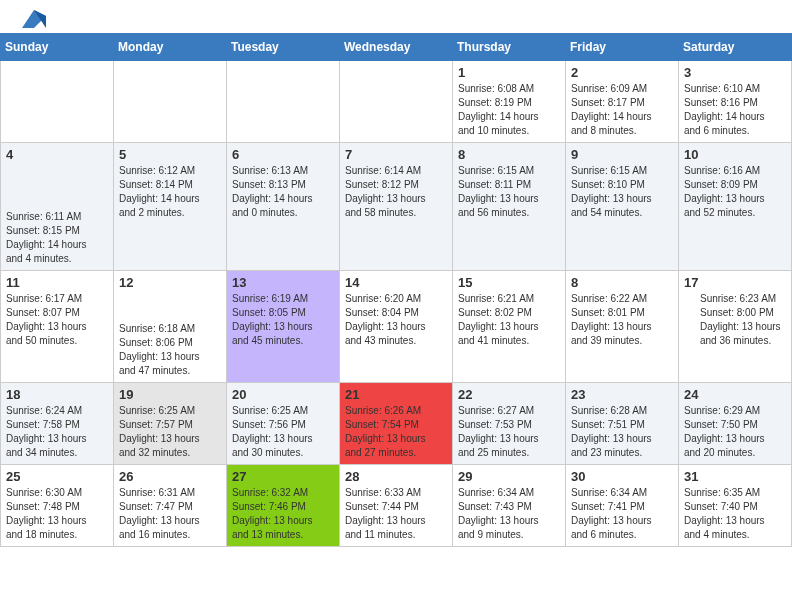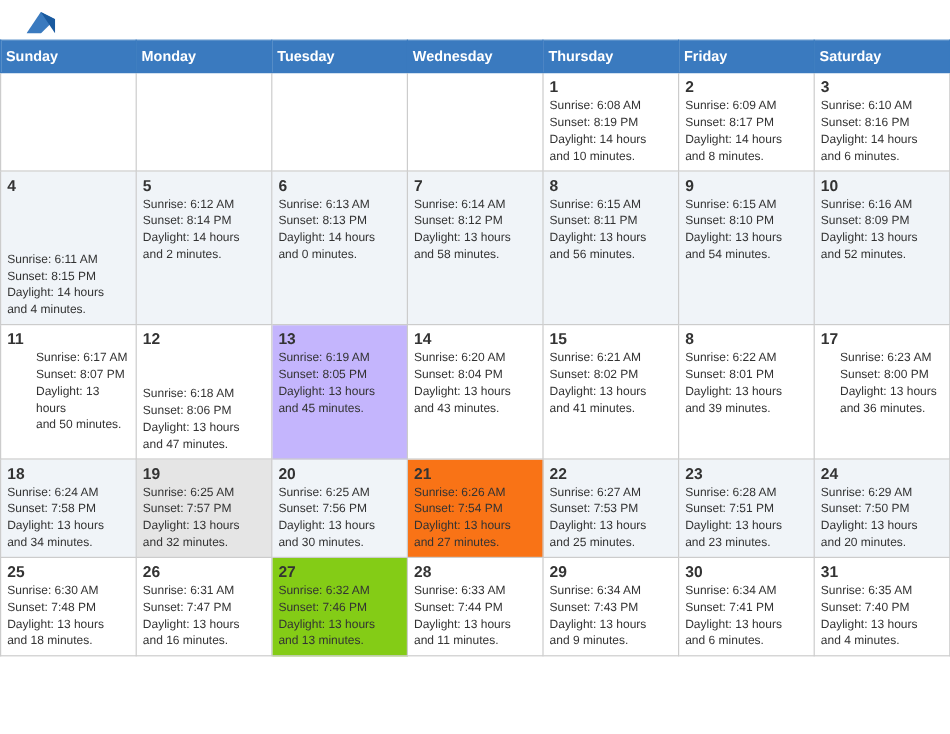--- a/index.html
+++ b/index.html
@@ -162,21 +162,21 @@
           <span class="day-number">10</span>
           <div class="day-info" style="white-space: pre-line;">Sunrise: 6:16 AM
 Sunset: 8:09 PM
 Daylight: 13 hours
 and 52 minutes.</div>
         </td>
       </tr>
       <tr>
         <td style="background: rgb(255, 255, 255);">
           <span class="day-number">11</span>
-          <div class="day-info" style="white-space: pre-line; margin-left: 24px;">Sunrise: 6:17 AM
+          <div class="day-info" style="white-space: pre-line;">Sunrise: 6:17 AM
 Sunset: 8:07 PM
 Daylight: 13 hours
 and 50 minutes.</div>
         </td>
         <td style="background: rgb(255, 255, 255);">
           <span class="day-number">12</span>
           <div class="day-info" style="white-space: pre-line; margin-top: 32px;">Sunrise: 6:18 AM
 Sunset: 8:06 PM
 Daylight: 13 hours
 and 47 minutes.</div>
@@ -232,21 +232,21 @@
 Daylight: 13 hours
 and 32 minutes.</div>
         </td>
         <td style="background: rgb(240, 244, 248);">
           <span class="day-number">20</span>
           <div class="day-info" style="white-space: pre-line;">Sunrise: 6:25 AM
 Sunset: 7:56 PM
 Daylight: 13 hours
 and 30 minutes.</div>
         </td>
-        <td style="background: #f97316;">
+        <td style="background: #ef4444;">
           <span class="day-number">21</span>
           <div class="day-info" style="white-space: pre-line;">Sunrise: 6:26 AM
 Sunset: 7:54 PM
 Daylight: 13 hours
 and 27 minutes.</div>
         </td>
         <td style="background: rgb(240, 244, 248);">
           <span class="day-number">22</span>
           <div class="day-info" style="white-space: pre-line;">Sunrise: 6:27 AM
 Sunset: 7:53 PM

